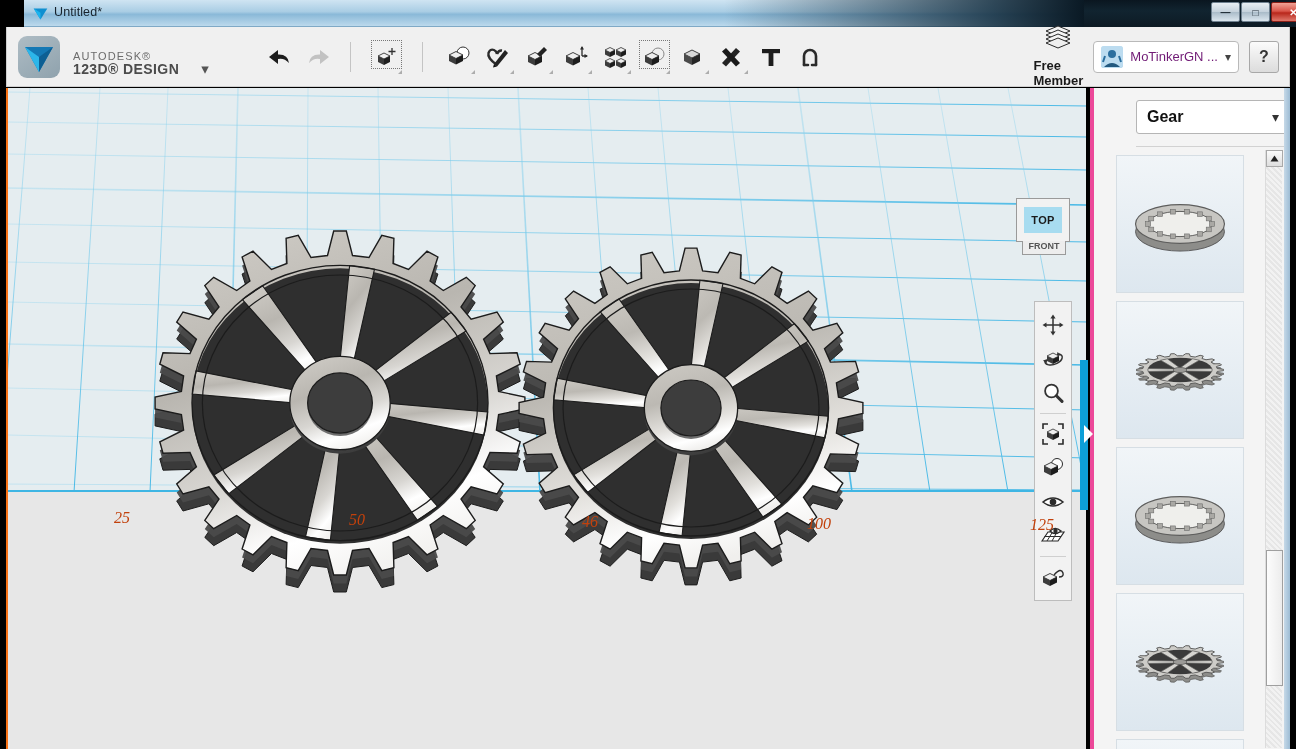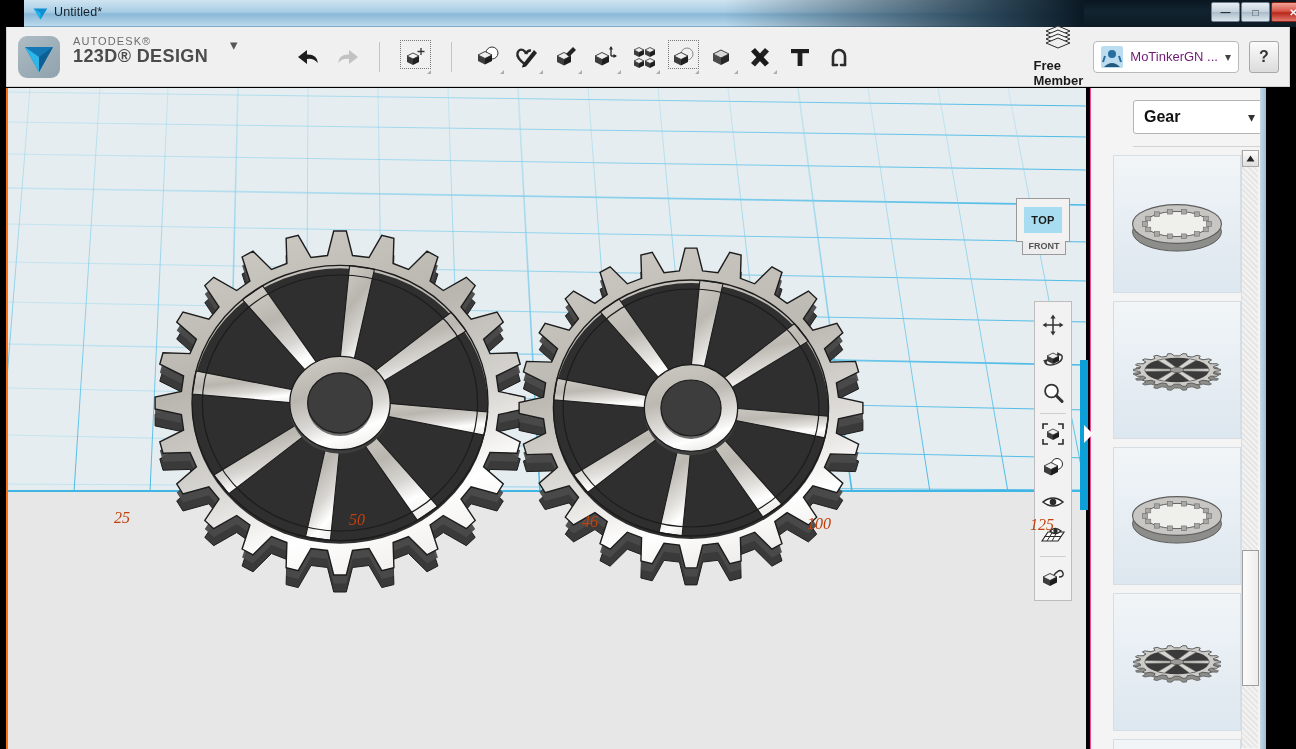--- a/index.html
+++ b/index.html
@@ -45,29 +45,29 @@
     background: linear-gradient(180deg,#f0a396 0%,#d9564a 45%,#b8271b 55%,#e0796c 100%);
     border-color: #8a2018; color: #fff;
   }
 
   
   #header {
     position: absolute; left: 6px; top: 27px; width: 1284px; height: 60px;
     background: #f0f0f0; border: 1px solid #cfcfcf; border-top: none;
     display: flex; align-items: center;
   }
-  #brand { display: flex; align-items: flex-start; padding-left: 11px; }
+  #brand { display: flex; align-items: flex-end; padding-left: 11px; }
   #brand-logo {
     width: 42px; height: 42px; border-radius: 9px;
     background: linear-gradient(145deg,#aebcc4 0%,#8fa2ad 100%);
     position: relative; overflow: hidden;
   }
   #brand-text { margin-left: 13px; line-height: 1.08; }
   #brand-text .l1 { font-size: 11px; letter-spacing: 1.1px; color: #6c6c6c; }
-  #brand-text .l2 { font-size: 18px; font-weight: bold; letter-spacing: .4px; color: #4b4b4b; }
+  #brand-text .l2 { font-size: 14px; font-weight: bold; letter-spacing: .4px; color: #4b4b4b; }
   #brand-caret { margin-left: 22px; color: #555; font-size: 15px; }
 
   .tb-sep { width: 1px; height: 30px; background: #c4c4c4; margin: 0 8px; }
 
   #tb-history { display: flex; align-items: center; margin-left: 57px; gap: 14px; }
 
   #tb-tools { display: flex; align-items: center; margin-left: 8px; }
   .tb-btn {
     width: 39px; height: 44px; position: relative;
     display: flex; align-items: center; justify-content: center;
@@ -159,22 +159,22 @@
     background: #0d9fd8; z-index: 6;
   }
   #collapse-arrow {
     position: absolute; left: 1084px; top: 425px; width: 0; height: 0;
     border-top: 9px solid transparent; border-bottom: 9px solid transparent;
     border-left: 9px solid #fff; z-index: 7;
   }
 
   
   #panel {
-    position: absolute; left: 1090px; top: 88px; width: 176px; height: 661px;
-    background: #f4f4f4; border-left: 1px solid #ec4899; padding-left: 42px;
+    position: absolute; left: 1090px; top: 88px; width: 200px; height: 661px;
+    background: #f4f4f4; border-left: 4px solid #ec4899; padding-left: 42px;
   }
   #panel-head { height: 58px; display: flex; align-items: center; justify-content: center; }
   #panel-select {
     width: 164px; height: 34px; background: #fff; border: 1px solid #b5b5b5;
     border-radius: 3px; display: flex; align-items: center; padding: 0 10px;
   }
   #panel-select-label { font-size: 16px; font-weight: bold; color: #111; }
   #panel-select-caret { margin-left: auto; font-size: 14px; color: #333; }
   #panel-divider { height: 1px; background: #d2d2d2; }
   #thumb-list {

